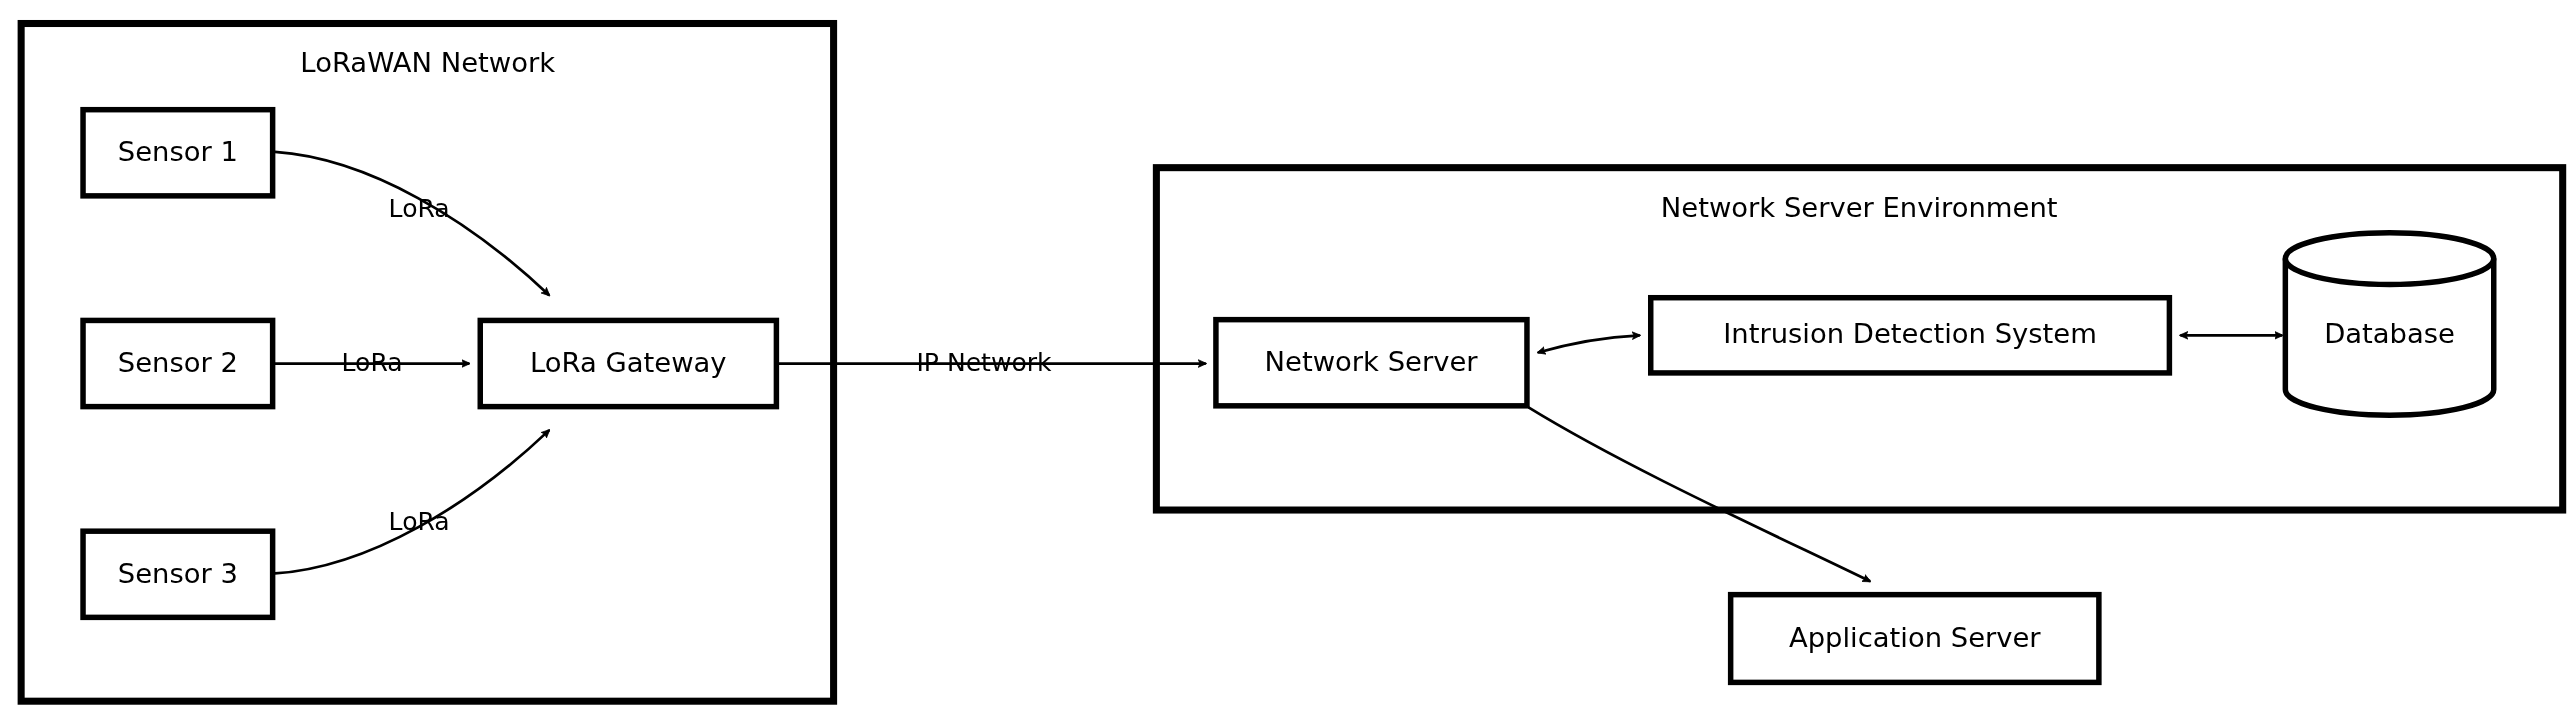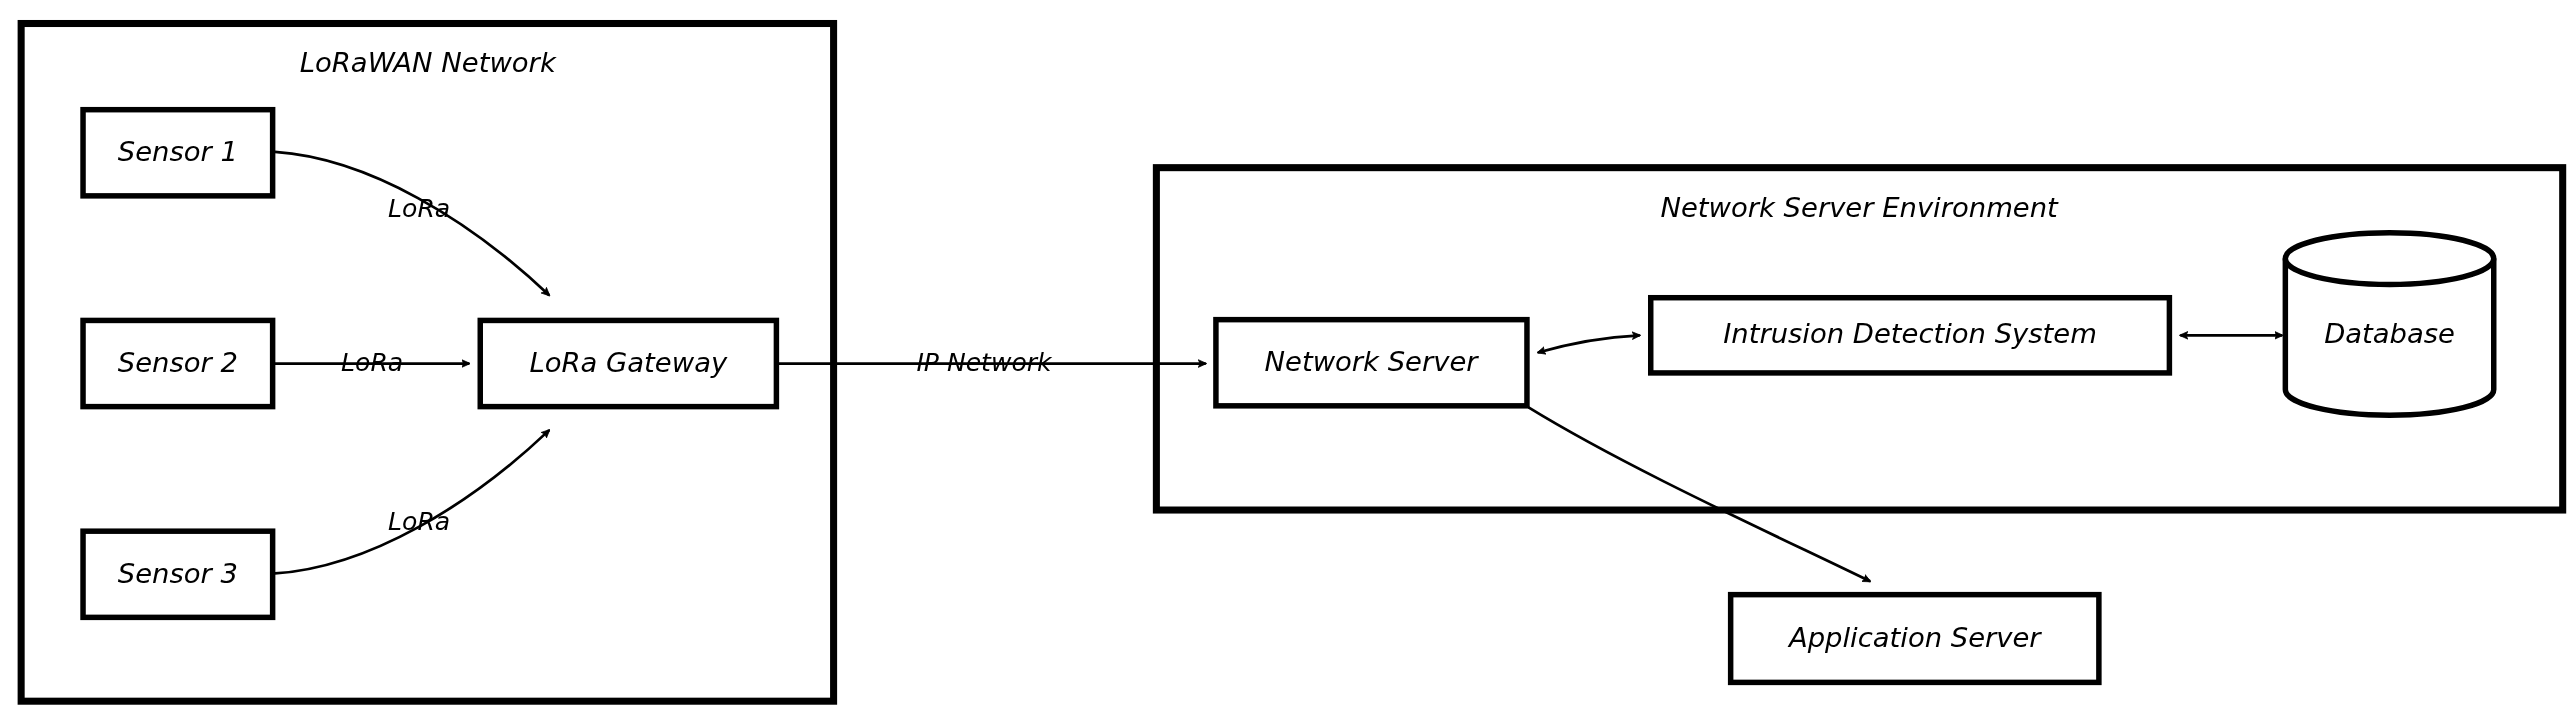--- a/index.html
+++ b/index.html
@@ -10,21 +10,20 @@
   }
   body {
     font-family: "DejaVu Sans", sans-serif;
   }
   #stage {
     position: relative;
     width: 2576px;
     height: 720px;
     background: #ffffff;
     overflow: hidden;
-    font-style: italic;
   }
   #diagram-svg {
     position: absolute;
     left: 0;
     top: 0;
     width: 2576px;
     height: 720px;
     display: block;
   }
   .cluster-box {

